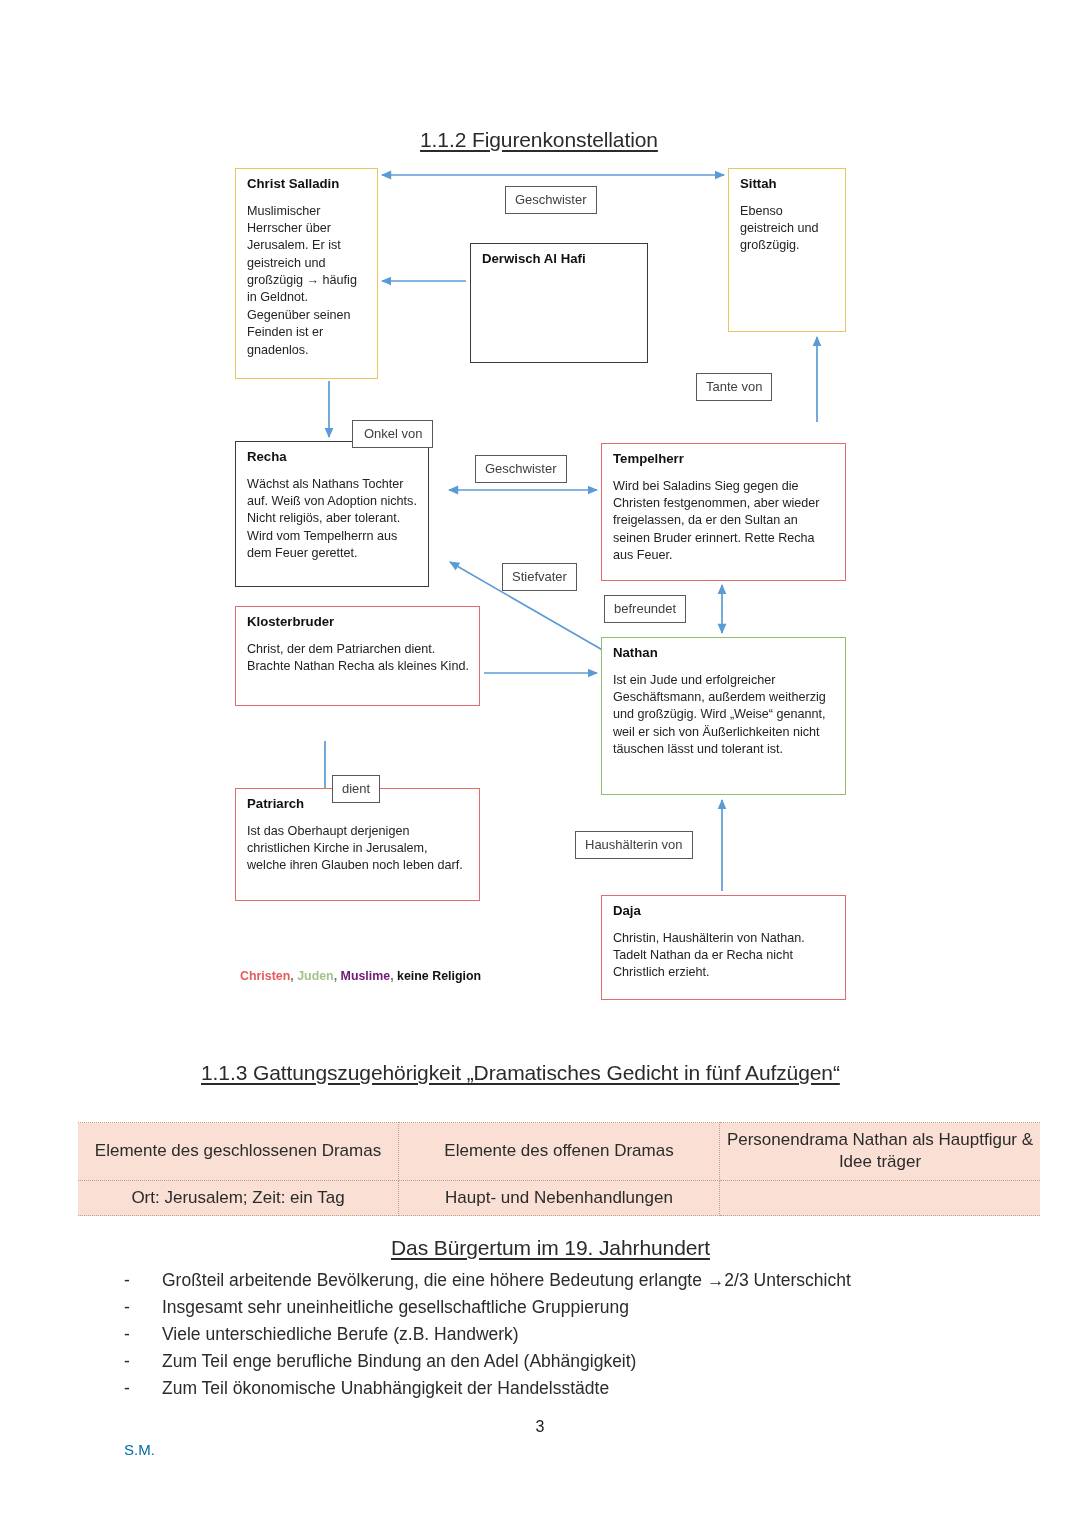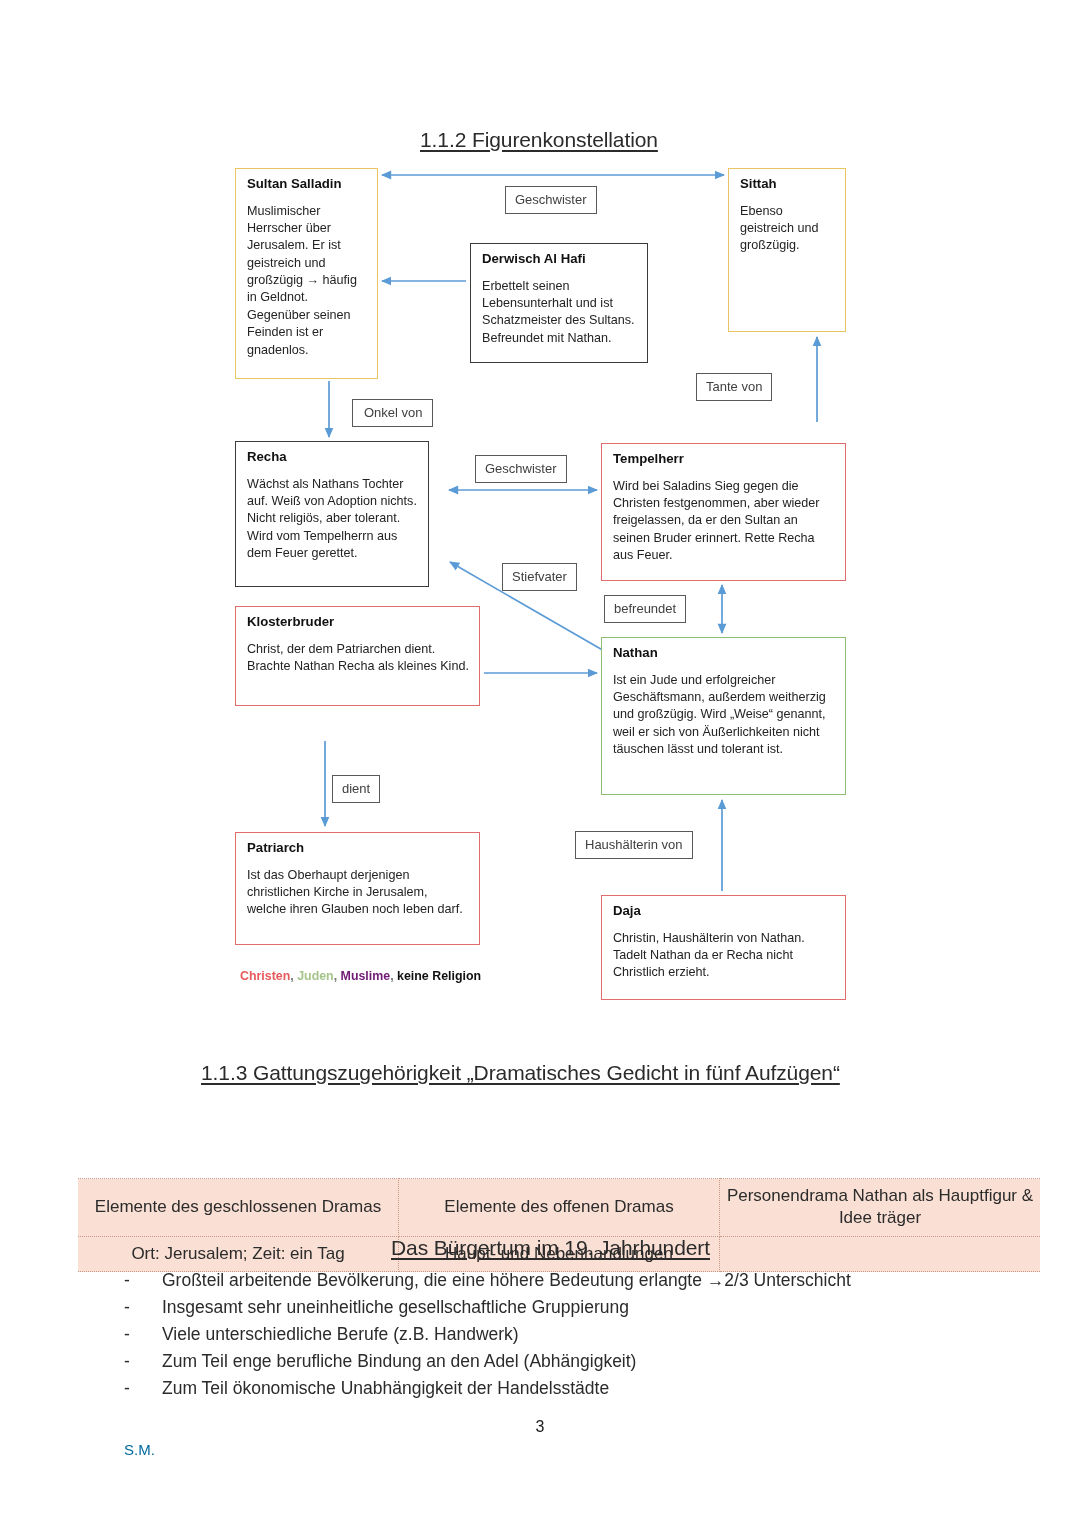--- a/index.html
+++ b/index.html
@@ -76,39 +76,39 @@
   .node.border-none   { border-color: #3a3a3a; }
 
   
   #node-saladin  { left: 235px; top: 168px;  width: 143px; height: 211px; }
   #node-sittah   { left: 728px; top: 168px;  width: 118px; height: 164px; }
   #node-derwisch { left: 470px; top: 243px;  width: 178px; height: 120px; }
   #node-recha    { left: 235px; top: 441px;  width: 194px; height: 146px; }
   #node-tempel   { left: 601px; top: 443px;  width: 245px; height: 138px; }
   #node-kloster  { left: 235px; top: 606px;  width: 245px; height: 100px; }
   #node-nathan   { left: 601px; top: 637px;  width: 245px; height: 158px; }
-  #node-patriarch{ left: 235px; top: 832px;  width: 245px; height: 113px; }
+  #node-patriarch{ left: 235px; top: 788px;  width: 245px; height: 113px; }
   #node-daja     { left: 601px; top: 895px;  width: 245px; height: 105px; }
 
   
   .conn-label {
     position: absolute;
     box-sizing: border-box;
     background: #ffffff;
     border: 1.3px solid #595959;
     font-size: 13px;
     color: #404040;
     text-align: center;
     line-height: 1;
     padding: 6px 9px 7px 9px;
     white-space: nowrap;
   }
   #lbl-geschwister-1 { left: 505px; top: 186px; }
   #lbl-tante         { left: 696px; top: 373px; }
-  #lbl-onkel         { left: 352px; top: 399px; padding-left: 11px; }
+  #lbl-onkel         { left: 352px; top: 420px; padding-left: 11px; }
   #lbl-geschwister-2 { left: 475px; top: 455px; }
   #lbl-stiefvater    { left: 502px; top: 563px; }
   #lbl-befreundet    { left: 604px; top: 595px; }
   #lbl-dient         { left: 332px; top: 775px; }
   #lbl-haushaelterin { left: 575px; top: 831px; }
 
   
   #legend {
     position: absolute;
     left: 240px;
@@ -121,21 +121,21 @@
   .lg-christ { color: #e8595b; }
   .lg-jew    { color: #a4c48a; }
   .lg-muslim { color: #701a75; }
   .lg-none   { color: #111111; }
   .lg-comma  { color: #777777; }
 
   
   #table-gattung {
     position: absolute;
     left: 78px;
-    top: 1178px;
+    top: 1122px;
     width: 924px;
     border-collapse: collapse;
     table-layout: fixed;
     padding-left: 20px;
   }
   #table-gattung td {
     background: #fae0d4;
     border: 1px dotted #c79a87;
     border-left: none;
     border-right: none;
@@ -227,32 +227,31 @@
 
         <line x1="484" y1="673" x2="597" y2="673" marker-end="url(#ah-end)"></line>
 
         <line x1="325" y1="741" x2="325" y2="826" marker-end="url(#ah-end)"></line>
 
         <line x1="722" y1="891" x2="722" y2="800" marker-end="url(#ah-end)"></line>
       </g>
     </svg>
 
     <div class="node border-muslim" id="node-saladin">
-      <div class="node-title">Sultan Salladin</div>
+      <div class="node-title">Christ Salladin</div>
       <div class="node-body">Muslimischer Herrscher über Jerusalem. Er ist geistreich und großzügig → häufig in Geldnot. Gegenüber seinen Feinden ist er gnadenlos.</div>
     </div>
 
     <div class="node border-muslim" id="node-sittah">
       <div class="node-title">Sittah</div>
       <div class="node-body">Ebenso geistreich und großzügig.</div>
     </div>
 
     <div class="node border-none" id="node-derwisch">
       <div class="node-title">Derwisch Al Hafi</div>
-      <div class="node-body">Erbettelt seinen Lebensunterhalt und ist Schatzmeister des Sultans. Befreundet mit Nathan.</div>
     </div>
 
     <div class="node border-none" id="node-recha">
       <div class="node-title">Recha</div>
       <div class="node-body">Wächst als Nathans Tochter auf. Weiß von Adoption nichts. Nicht religiös, aber tolerant.  Wird vom Tempelherrn aus dem Feuer gerettet.</div>
     </div>
 
     <div class="node border-christ" id="node-tempel">
       <div class="node-title">Tempelherr</div>
       <div class="node-body">Wird bei Saladins Sieg gegen die Christen festgenommen, aber wieder freigelassen, da er den Sultan an seinen Bruder erinnert. Rette Recha aus Feuer.</div>

